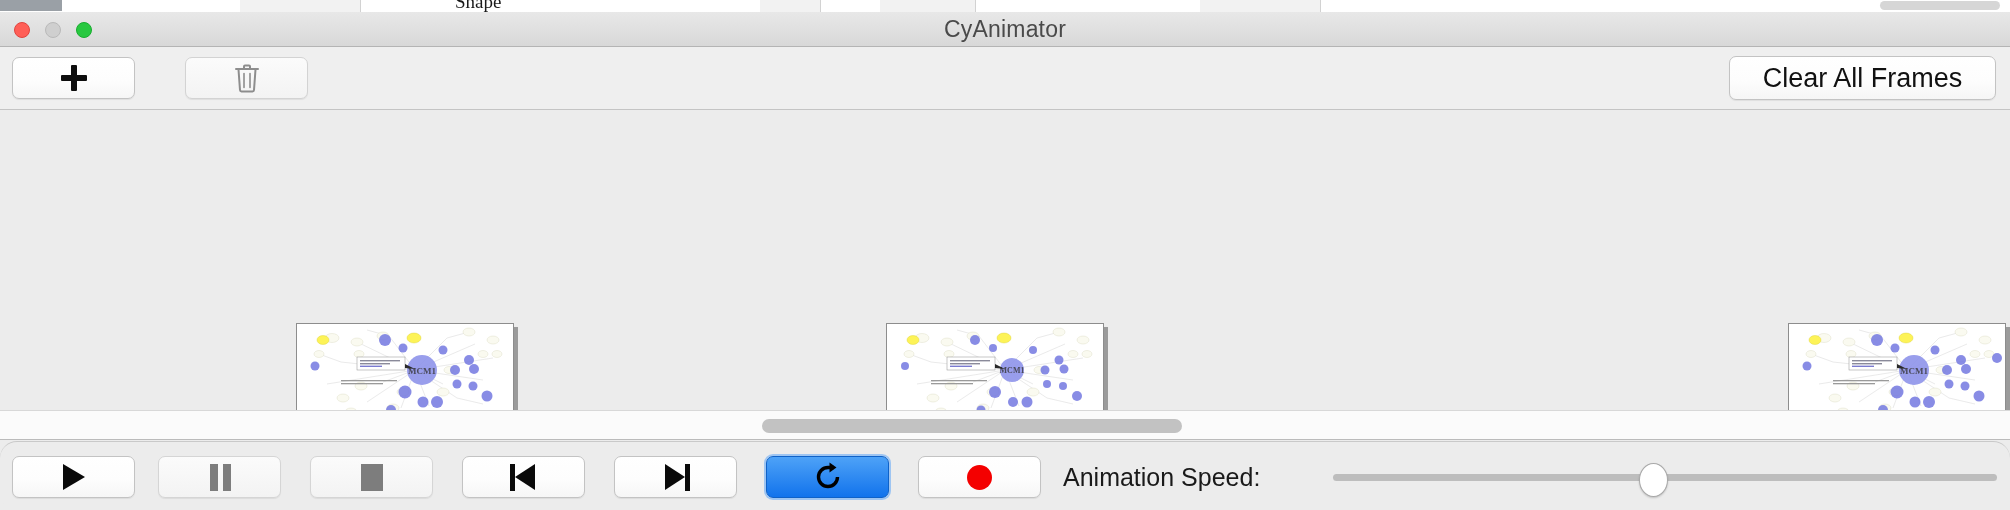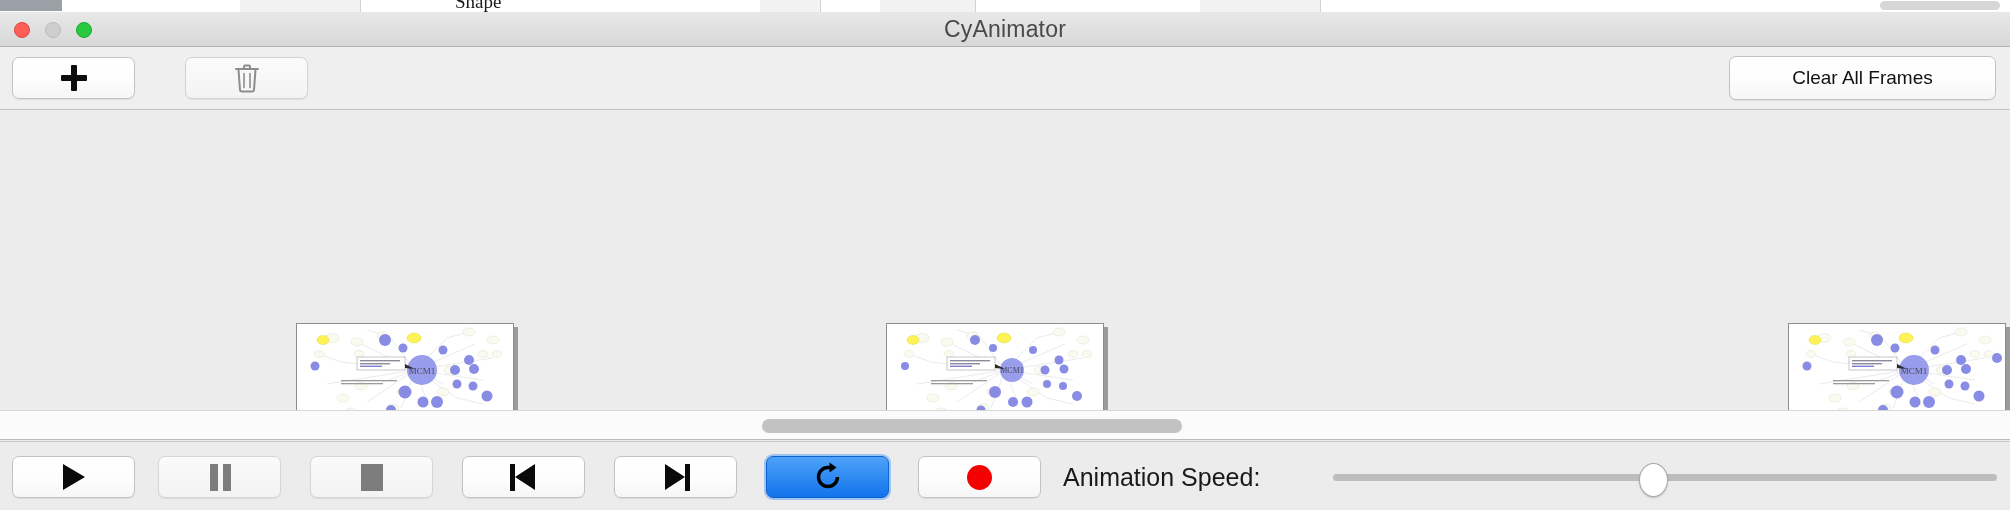--- a/index.html
+++ b/index.html
@@ -111,21 +111,21 @@
     cursor: default;
     color: #111;
   }
   .btn.disabled {
     background: linear-gradient(to bottom, #fbfbfb 0%, #f3f3f3 100%);
     border-color: #d3d3d3;
   }
   .btn-add   { left: 12px;  top: 10px; width: 123px; height: 42px; }
   .btn-del   { left: 185px; top: 10px; width: 123px; height: 42px; }
   .btn-clear { left: 1729px; top: 9px; width: 267px; height: 44px;
-               font-size: 19px; color: #111; }
+               font-size: 27px; color: #111; }
 
   .plus-icon {
     display: block;
     width: 30px; height: 30px;
     position: relative;
   }
   .plus-icon::before, .plus-icon::after {
     content: "";
     position: absolute;
     background: #0d0d0d;
@@ -134,20 +134,21 @@
   .plus-icon::before { left: 12px; top: 2px;  width: 6px; height: 26px; }
   .plus-icon::after  { left: 2px;  top: 12px; width: 26px; height: 6px; }
 
   
   .timeline {
     position: absolute;
     left: 0; top: 110px;
     width: 2010px; height: 300px;
     background: #ececec;
     overflow: hidden;
+    font-weight: bold;
   }
 
   
   .frame {
     position: absolute;
     top: 213px;
     width: 216px;
     height: 92px;
     background: #ffffff;
     border: 1px solid #8d8d8d;
@@ -177,20 +178,21 @@
   }
 
   
   .controls {
     position: absolute;
     left: 0; top: 441px;
     width: 2010px; height: 69px;
     background: #ececec;
     border-top: 1px solid #c9c9c9;
     box-sizing: border-box;
+    border-radius: 17px;
   }
   .cbtn {
     position: absolute;
     top: 14px;
     width: 123px; height: 42px;
     box-sizing: border-box;
     border: 1px solid #c3c3c3;
     border-radius: 7px;
     background: linear-gradient(to bottom, #ffffff 0%, #fdfdfd 55%, #f6f6f6 100%);
     box-shadow: 0 1px 1px rgba(0,0,0,0.07);

